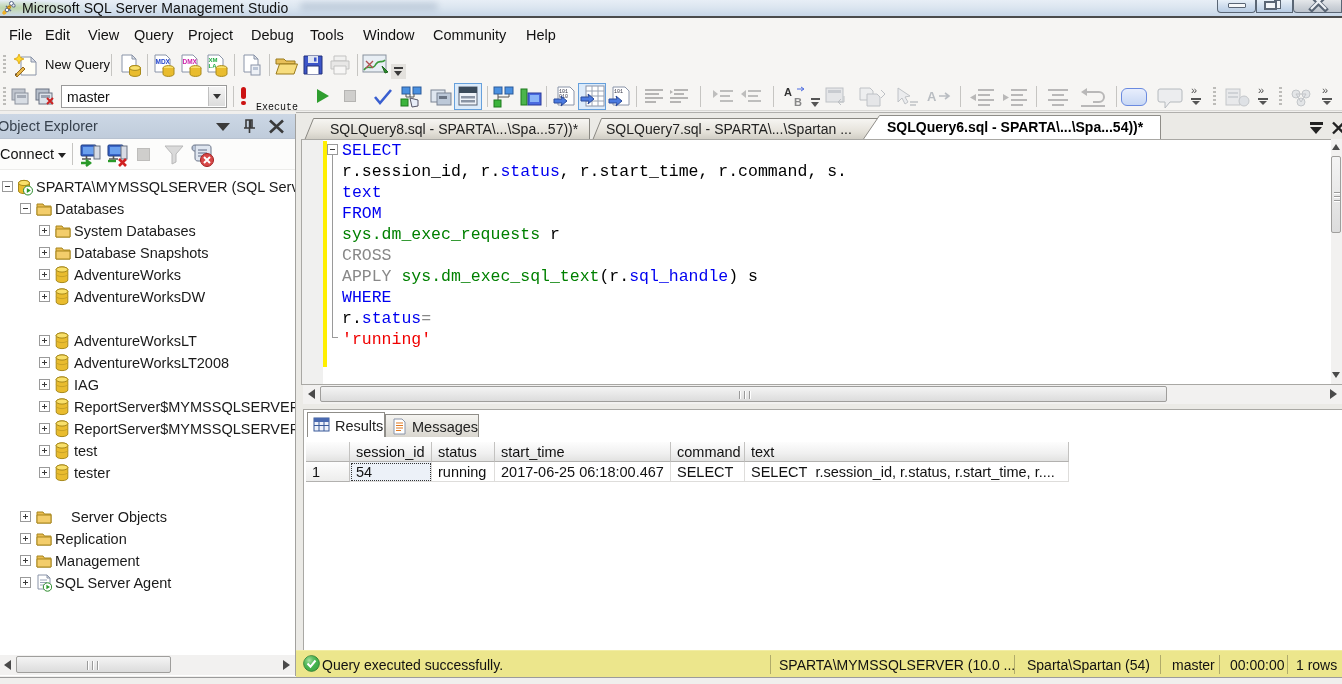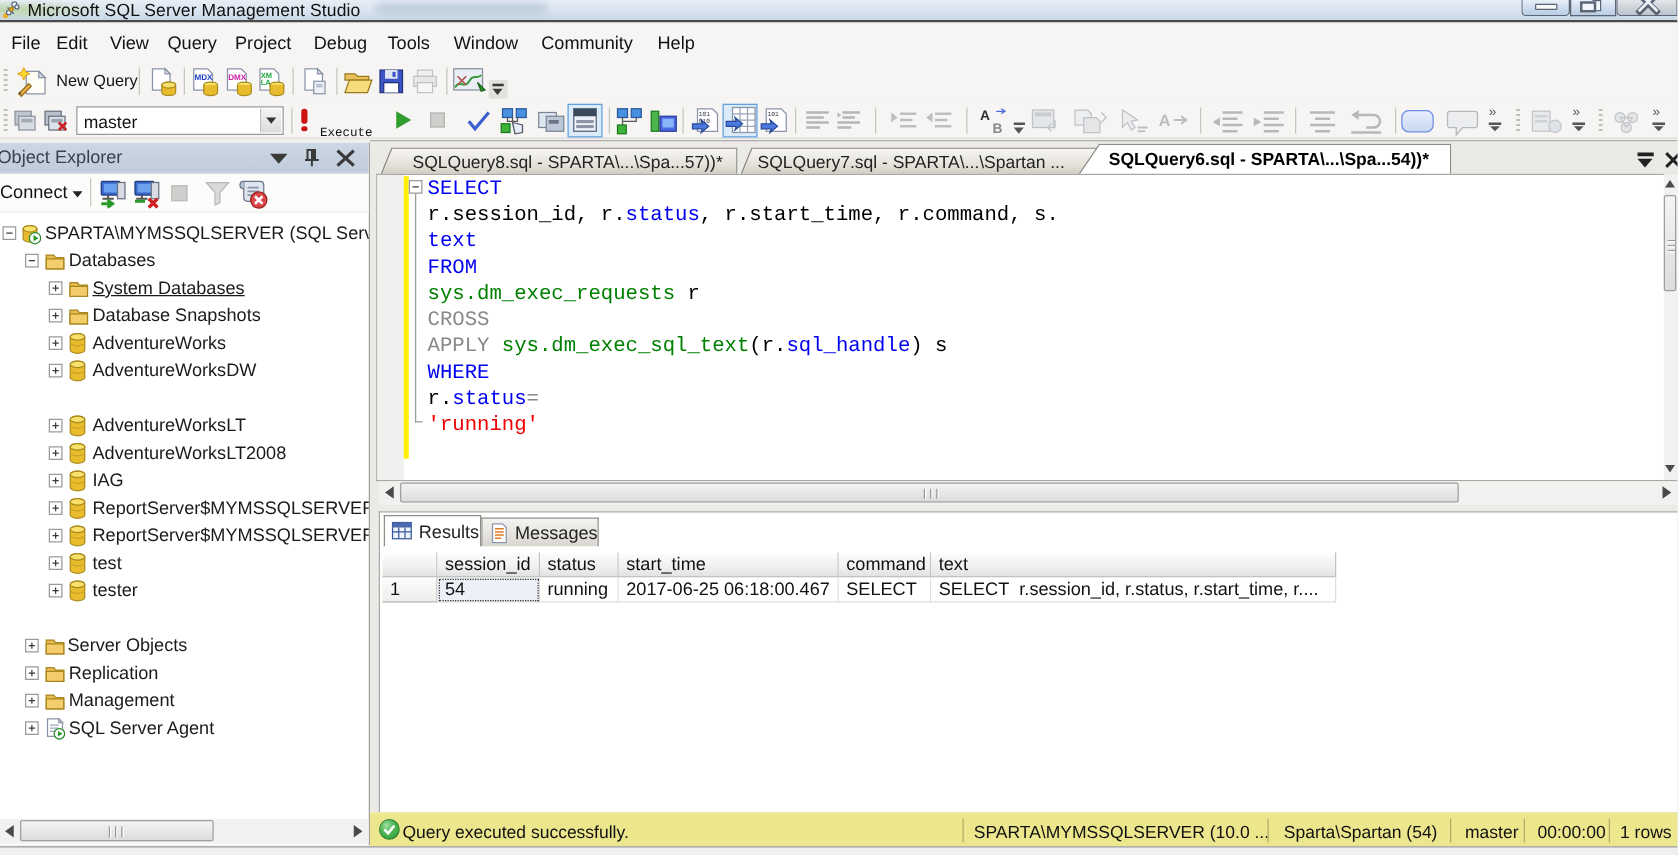--- a/index.html
+++ b/index.html
@@ -435,21 +435,21 @@
             <path d="M1 4 h14 v8 h-14 z" fill="#f3cd6b" stroke="#a8861e"></path>
           </svg>
         <span style="position:absolute;left:55px;top:0;">Databases</span>
       </div>
       <div class="trow" style="left:0;top:48px;width:292px;">
         <div class="pm plus" style="left:39px;"></div>
         <svg style="position:absolute;left:55px;top:5px;" width="16" height="13" viewBox="0 0 16 13">
             <path d="M1 1 h6 l1.5 2 h6.5 v9 h-14 z" fill="#e9bc50" stroke="#a8861e"></path>
             <path d="M1 4 h14 v8 h-14 z" fill="#f3cd6b" stroke="#a8861e"></path>
           </svg>
-        <span style="position:absolute;left:74px;top:0;text-decoration:underline;">System Databases</span>
+        <span style="position:absolute;left:74px;top:0;">System Databases</span>
       </div>
       <div class="trow" style="left:0;top:70px;width:292px;">
         <div class="pm plus" style="left:39px;"></div>
         <svg style="position:absolute;left:55px;top:5px;" width="16" height="13" viewBox="0 0 16 13">
             <path d="M1 1 h6 l1.5 2 h6.5 v9 h-14 z" fill="#e9bc50" stroke="#a8861e"></path>
             <path d="M1 4 h14 v8 h-14 z" fill="#f3cd6b" stroke="#a8861e"></path>
           </svg>
         <span style="position:absolute;left:74px;top:0;">Database Snapshots</span>
       </div>
       <div class="trow" style="left:0;top:92px;width:292px;">
@@ -541,21 +541,21 @@
             <path d="M1.2 8 a5.8 2.6 0 0 0 11.6 0" fill="none" stroke="#c9a225"></path>
           </svg>
         <span style="position:absolute;left:74px;top:0;">tester</span>
       </div>
       <div class="trow" style="left:0;top:334px;width:292px;">
         <div class="pm plus" style="left:20px;"></div>
         <svg style="position:absolute;left:36px;top:5px;" width="16" height="13" viewBox="0 0 16 13">
             <path d="M1 1 h6 l1.5 2 h6.5 v9 h-14 z" fill="#e9bc50" stroke="#a8861e"></path>
             <path d="M1 4 h14 v8 h-14 z" fill="#f3cd6b" stroke="#a8861e"></path>
           </svg>
-        <span style="position:absolute;left:54px;top:0;">Server Objects</span>
+        <span style="position:absolute;left:71px;top:0;">Server Objects</span>
       </div>
       <div class="trow" style="left:0;top:356px;width:292px;">
         <div class="pm plus" style="left:20px;"></div>
         <svg style="position:absolute;left:36px;top:5px;" width="16" height="13" viewBox="0 0 16 13">
             <path d="M1 1 h6 l1.5 2 h6.5 v9 h-14 z" fill="#e9bc50" stroke="#a8861e"></path>
             <path d="M1 4 h14 v8 h-14 z" fill="#f3cd6b" stroke="#a8861e"></path>
           </svg>
         <span style="position:absolute;left:55px;top:0;">Replication</span>
       </div>
       <div class="trow" style="left:0;top:378px;width:292px;">

